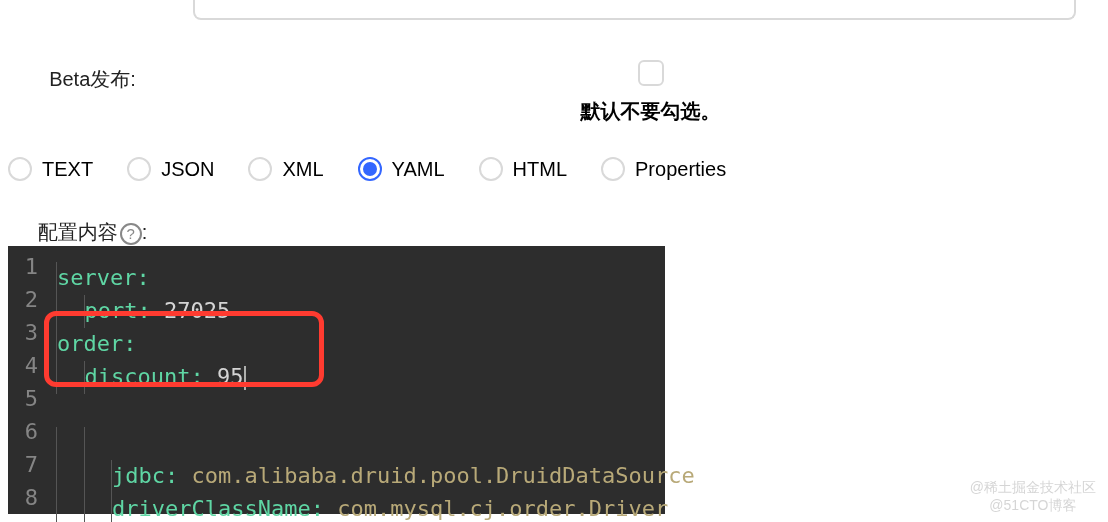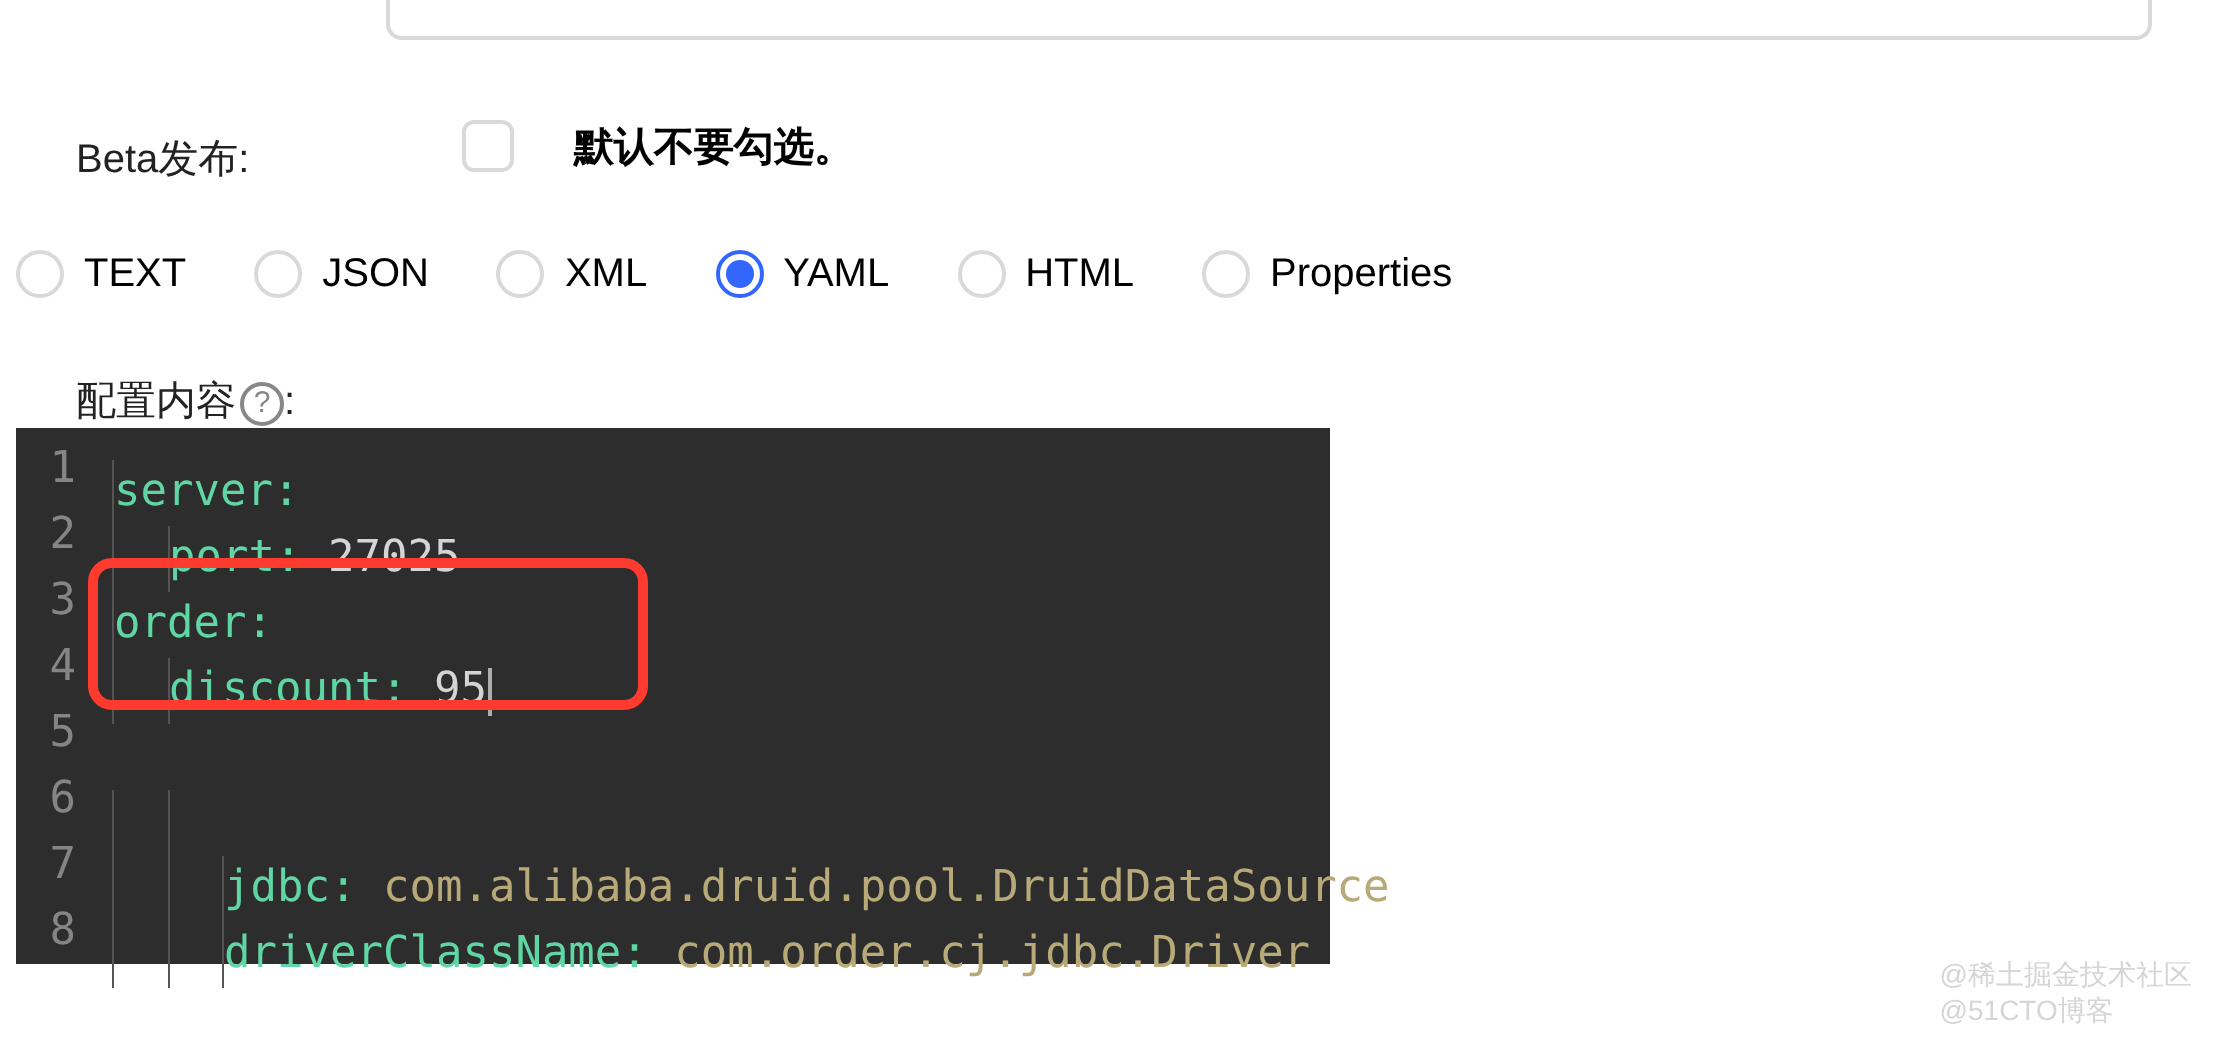--- a/index.html
+++ b/index.html
@@ -11,43 +11,44 @@
       overflow: hidden;
       position: relative;
     }
     .form-row {
       display: flex;
       align-items: flex-start;
       margin-bottom: 32px;
     }
     .form-label {
       width: 185px;
-      text-align: left;
+      text-align: center;
       font-size: 20px;
       color: #222;
       padding-top: 6px;
       flex-shrink: 0;
-      margin-left: 38px;
     }
     .form-content {
       flex: 1;
       padding-left: 8px;
     }
     .top-input {
       height: 20px;
       border: 2px solid #d9d9d9;
       border-radius: 0 0 8px 8px;
       border-top: none;
       margin-left: 193px;
       margin-right: 0;
       width: calc(100% - 225px);
     }
     .checkbox-wrap {
       display: flex;
-      gap: 30px;
+      align-items: center;
+      gap: 12px;
+      flex-direction: column;
     }
     .checkbox {
       width: 26px;
       height: 26px;
       border: 2px solid #d9d9d9;
       border-radius: 6px;
       background: #fff;
     }
     .checkbox-label {
       font-size: 20px;
@@ -153,21 +154,21 @@
       border: 5px solid #ff3b30;
       border-radius: 12px;
       pointer-events: none;
     }
     .watermark {
       position: absolute;
       right: 12px;
       bottom: 8px;
       color: rgba(150,150,150,0.4);
       font-size: 14px;
-      text-align: left;
+      text-align: center;
       pointer-events: none;
     }
     .watermark div { line-height: 1.3; }
   </style>
 </head>
 <body>
 
 <div class="top-input"></div>
 
 <div style="height: 40px;"></div>
@@ -219,21 +220,21 @@
   </div>
   <div class="form-content">
     <div class="editor" id="editor">
         <div class="editor-line"><div class="gutter">1</div><div class="code"><span class="guide"></span><span class="k">server:</span></div></div>
         <div class="editor-line"><div class="gutter">2</div><div class="code"><span class="guide"></span>  <span class="guide"></span><span class="k">port:</span> <span class="v">27025</span></div></div>
         <div class="editor-line"><div class="gutter">3</div><div class="code"><span class="guide"></span><span class="k">order:</span></div></div>
         <div class="editor-line"><div class="gutter">4</div><div class="code"><span class="guide"></span>  <span class="guide"></span><span class="k">discount:</span> <span class="v">95</span><span class="cursor"></span></div></div>
         <div class="editor-line"><div class="gutter">5</div></div>
         <div class="editor-line"><div class="gutter">6</div><div class="code"><span class="guide"></span>  <span class="guide"></span></div></div>
         <div class="editor-line"><div class="gutter">7</div><div class="code"><span class="guide"></span>  <span class="guide"></span>  <span class="guide"></span><span class="k">jdbc:</span> <span class="s">com.alibaba.druid.pool.DruidDataSource</span></div></div>
-        <div class="editor-line"><div class="gutter">8</div><div class="code"><span class="guide"></span>  <span class="guide"></span>  <span class="guide"></span><span class="k">driverClassName:</span> <span class="s">com.order.cj.jdbc.Driver</span></div></div>
+        <div class="editor-line"><div class="gutter">8</div><div class="code"><span class="guide"></span>  <span class="guide"></span>  <span class="guide"></span><span class="k">driverClassName:</span> <span class="s">com.mysql.cj.order.Driver</span></div></div>
         <div class="highlight-box" style="top: 65px; left: 36px; width: 280px; height: 76px;"></div>
       </div>
   </div>
 </div>
 
 <div class="watermark">
   <div>@稀土掘金技术社区</div>
   <div>@51CTO博客</div>
 </div>
 

